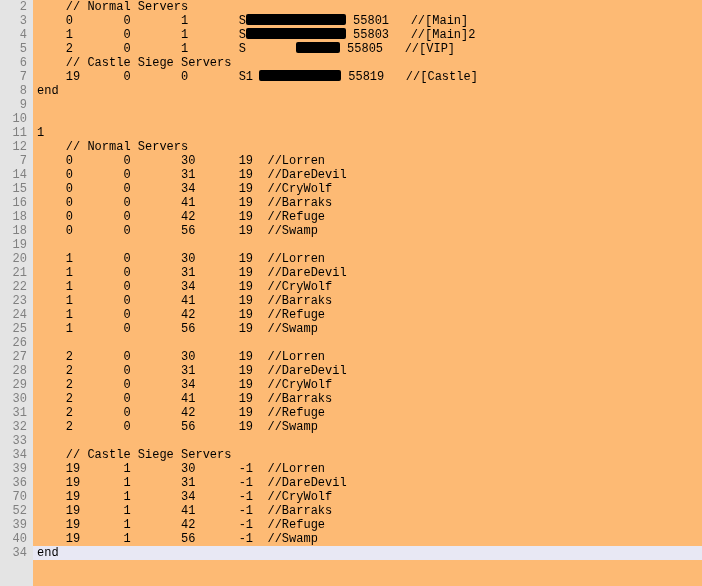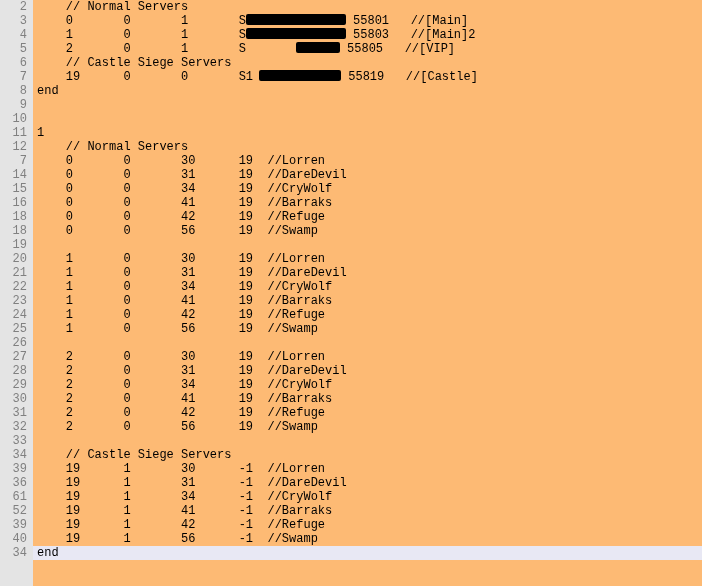--- a/index.html
+++ b/index.html
@@ -91,19 +91,19 @@
     <div>27</div>
     <div>28</div>
     <div>29</div>
     <div>30</div>
     <div>31</div>
     <div>32</div>
     <div>33</div>
     <div>34</div>
     <div>39</div>
     <div>36</div>
-    <div>61</div>
+    <div>70</div>
     <div>52</div>
     <div>39</div>
     <div>40</div>
     <div>34</div>
   </div>
 <div class="code"><div class="line">    // Normal Servers</div><div class="line">    0       0       1       S<span class="redact r1"></span> 55801   //[Main]</div><div class="line">    1       0       1       S<span class="redact r2"></span> 55803   //[Main]2</div><div class="line">    2       0       1       S<span class="redact r3"></span> 55805   //[VIP]</div><div class="line">    // Castle Siege Servers</div><div class="line">    19      0       0       S1<span class="redact r4"></span> 55819   //[Castle]</div><div class="line">end</div><div class="line"> </div><div class="line"> </div><div class="line">1</div><div class="line">    // Normal Servers</div><div class="line">    0       0       30      19  //Lorren</div><div class="line">    0       0       31      19  //DareDevil</div><div class="line">    0       0       34      19  //CryWolf</div><div class="line">    0       0       41      19  //Barraks</div><div class="line">    0       0       42      19  //Refuge</div><div class="line">    0       0       56      19  //Swamp</div><div class="line"> </div><div class="line">    1       0       30      19  //Lorren</div><div class="line">    1       0       31      19  //DareDevil</div><div class="line">    1       0       34      19  //CryWolf</div><div class="line">    1       0       41      19  //Barraks</div><div class="line">    1       0       42      19  //Refuge</div><div class="line">    1       0       56      19  //Swamp</div><div class="line"> </div><div class="line">    2       0       30      19  //Lorren</div><div class="line">    2       0       31      19  //DareDevil</div><div class="line">    2       0       34      19  //CryWolf</div><div class="line">    2       0       41      19  //Barraks</div><div class="line">    2       0       42      19  //Refuge</div><div class="line">    2       0       56      19  //Swamp</div><div class="line"> </div><div class="line">    // Castle Siege Servers</div><div class="line">    19      1       30      -1  //Lorren</div><div class="line">    19      1       31      -1  //DareDevil</div><div class="line">    19      1       34      -1  //CryWolf</div><div class="line">    19      1       41      -1  //Barraks</div><div class="line">    19      1       42      -1  //Refuge</div><div class="line">    19      1       56      -1  //Swamp</div><div class="line line-end">end</div></div>
 
 </body></html>

